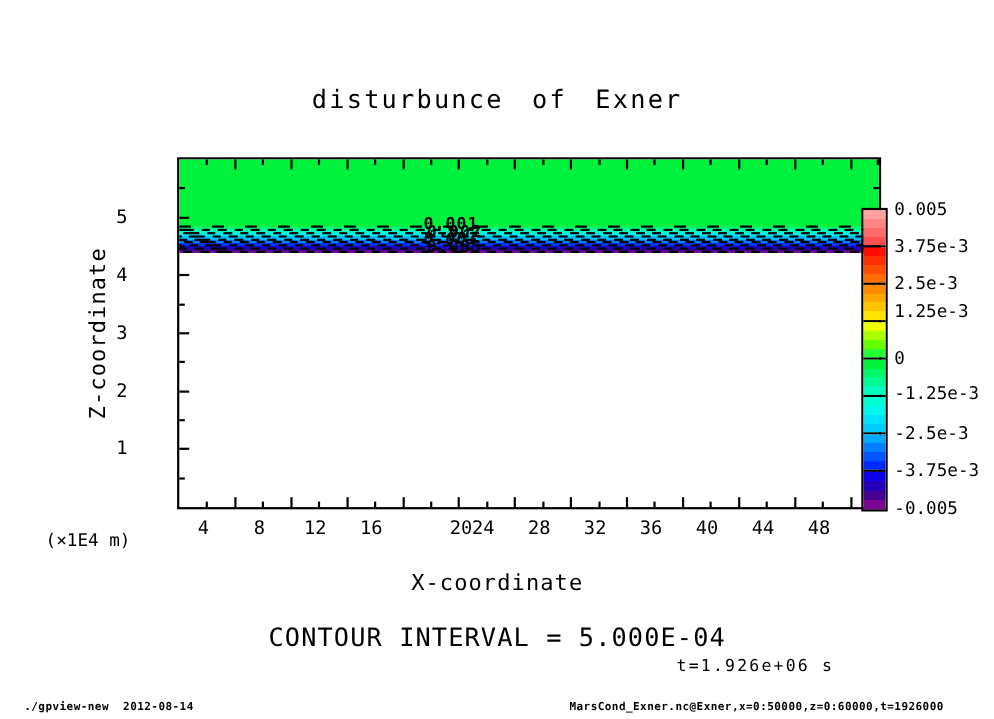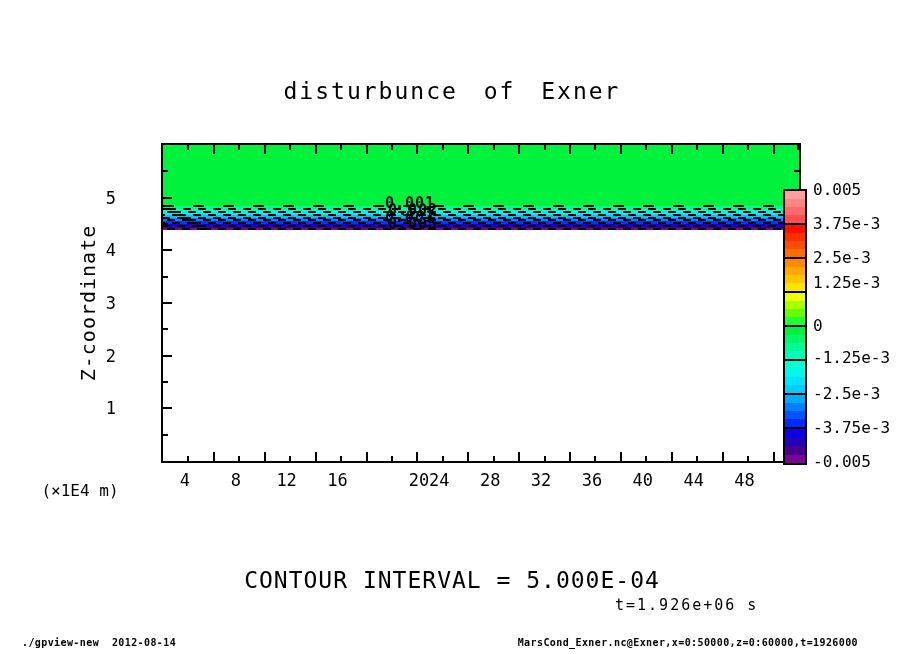--- a/index.html
+++ b/index.html
@@ -164,20 +164,21 @@
     </div>
   <div id="yTickLabels">
       <div class="yticklabel" style="top: 398.333px;">1</div>
       <div class="yticklabel" style="top: 345.667px;">2</div>
       <div class="yticklabel" style="top: 293px;">3</div>
       <div class="yticklabel" style="top: 240.333px;">4</div>
       <div class="yticklabel" style="top: 187.667px;">5</div>
     </div>
 
   <div class="unit-left">(×1E4 m)</div>
+  <div class="xlabel">X-coordinate</div>
 
   <div class="contour-interval">CONTOUR INTERVAL = 5.000E-04</div>
   <div class="time">t=1.926e+06 s</div>
 
   <div class="colorbar" id="colorbar">
       <div class="cbseg" style="height: 34px; background: linear-gradient(rgb(255, 160, 160) 0%, rgb(255, 160, 160) 25%, rgb(255, 133, 133) 25%, rgb(255, 133, 133) 50%, rgb(255, 106, 106) 50%, rgb(255, 106, 106) 75%, rgb(255, 80, 80) 75%, rgb(255, 80, 80) 100%);"></div>
       <div class="cbseg" style="height: 34px; background: linear-gradient(rgb(255, 15, 0) 0%, rgb(255, 15, 0) 25%, rgb(255, 46, 0) 25%, rgb(255, 46, 0) 50%, rgb(255, 77, 0) 50%, rgb(255, 77, 0) 75%, rgb(255, 108, 0) 75%, rgb(255, 108, 0) 100%);"></div>
       <div class="cbseg" style="height: 34px; background: linear-gradient(rgb(255, 138, 0) 0%, rgb(255, 138, 0) 25%, rgb(255, 168, 0) 25%, rgb(255, 168, 0) 50%, rgb(255, 198, 0) 50%, rgb(255, 198, 0) 75%, rgb(255, 228, 0) 75%, rgb(255, 228, 0) 100%);"></div>
       <div class="cbseg" style="height: 34px; background: linear-gradient(rgb(238, 255, 0) 0%, rgb(238, 255, 0) 25%, rgb(170, 255, 0) 25%, rgb(170, 255, 0) 50%, rgb(102, 255, 0) 50%, rgb(102, 255, 0) 75%, rgb(34, 255, 51) 75%, rgb(34, 255, 51) 100%);"></div>
       <div class="cbseg" style="height: 34px; background: linear-gradient(rgb(0, 242, 60) 0%, rgb(0, 242, 60) 25%, rgb(0, 247, 103) 25%, rgb(0, 247, 103) 50%, rgb(0, 251, 146) 50%, rgb(0, 251, 146) 75%, rgb(0, 255, 189) 75%, rgb(0, 255, 189) 100%);"></div>

